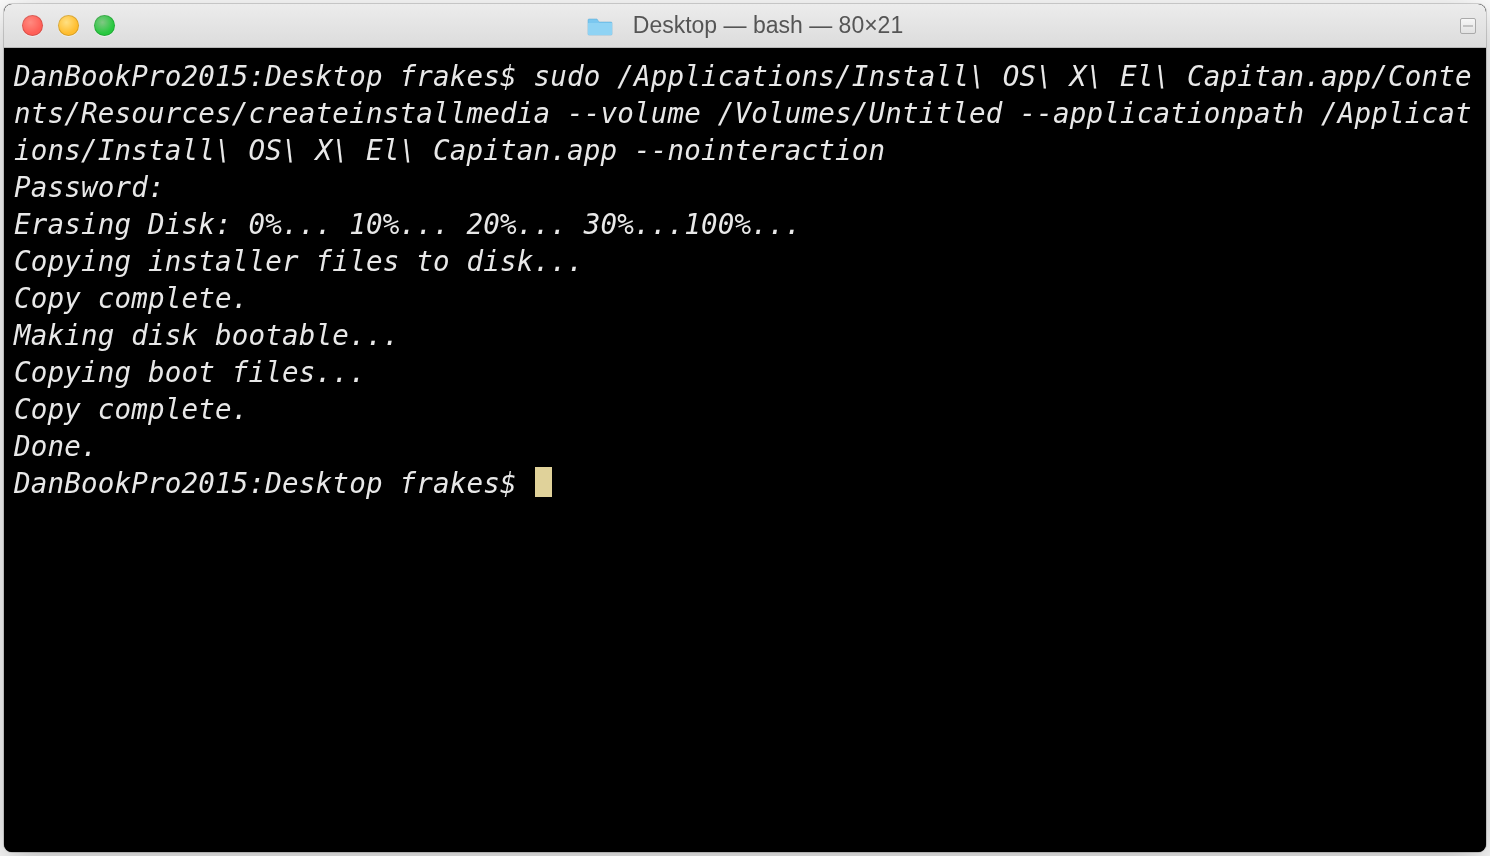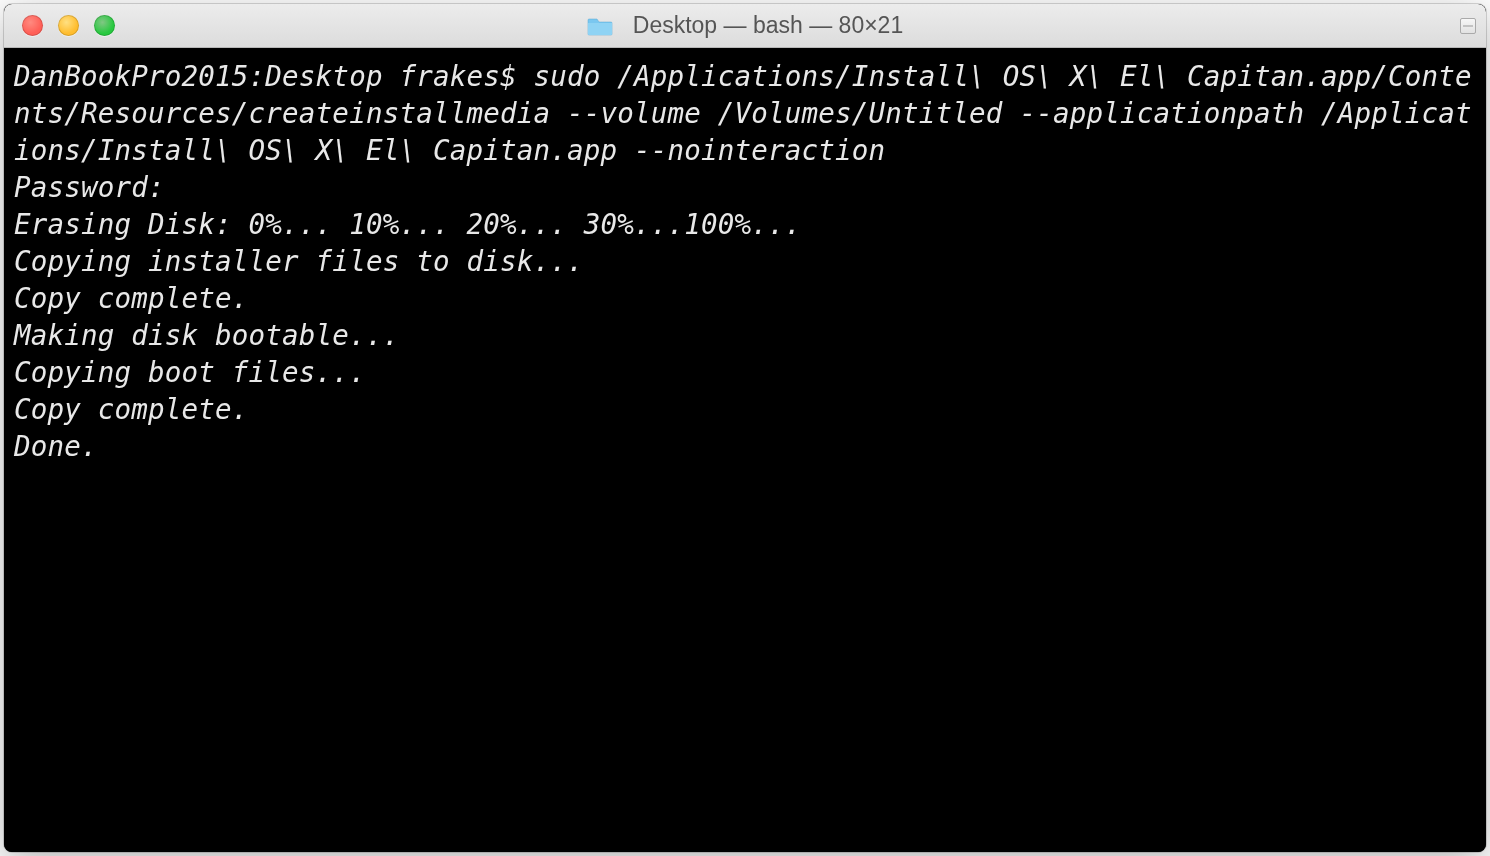--- a/index.html
+++ b/index.html
@@ -141,14 +141,14 @@
 
   <div class="terminal-body"><span id="term-lines">DanBookPro2015:Desktop frakes$ sudo /Applications/Install\ OS\ X\ El\ Capitan.app/Contents/Resources/createinstallmedia --volume /Volumes/Untitled --applicationpath /Applications/Install\ OS\ X\ El\ Capitan.app --nointeraction
 Password:
 Erasing Disk: 0%... 10%... 20%... 30%...100%...
 Copying installer files to disk...
 Copy complete.
 Making disk bootable...
 Copying boot files...
 Copy complete.
 Done.
-</span></div>
+</span><span class="prompt-line"><span>DanBookPro2015:Desktop frakes$ </span><span class="cursor"></span></span></div>
 </div>
 
 </body></html>

